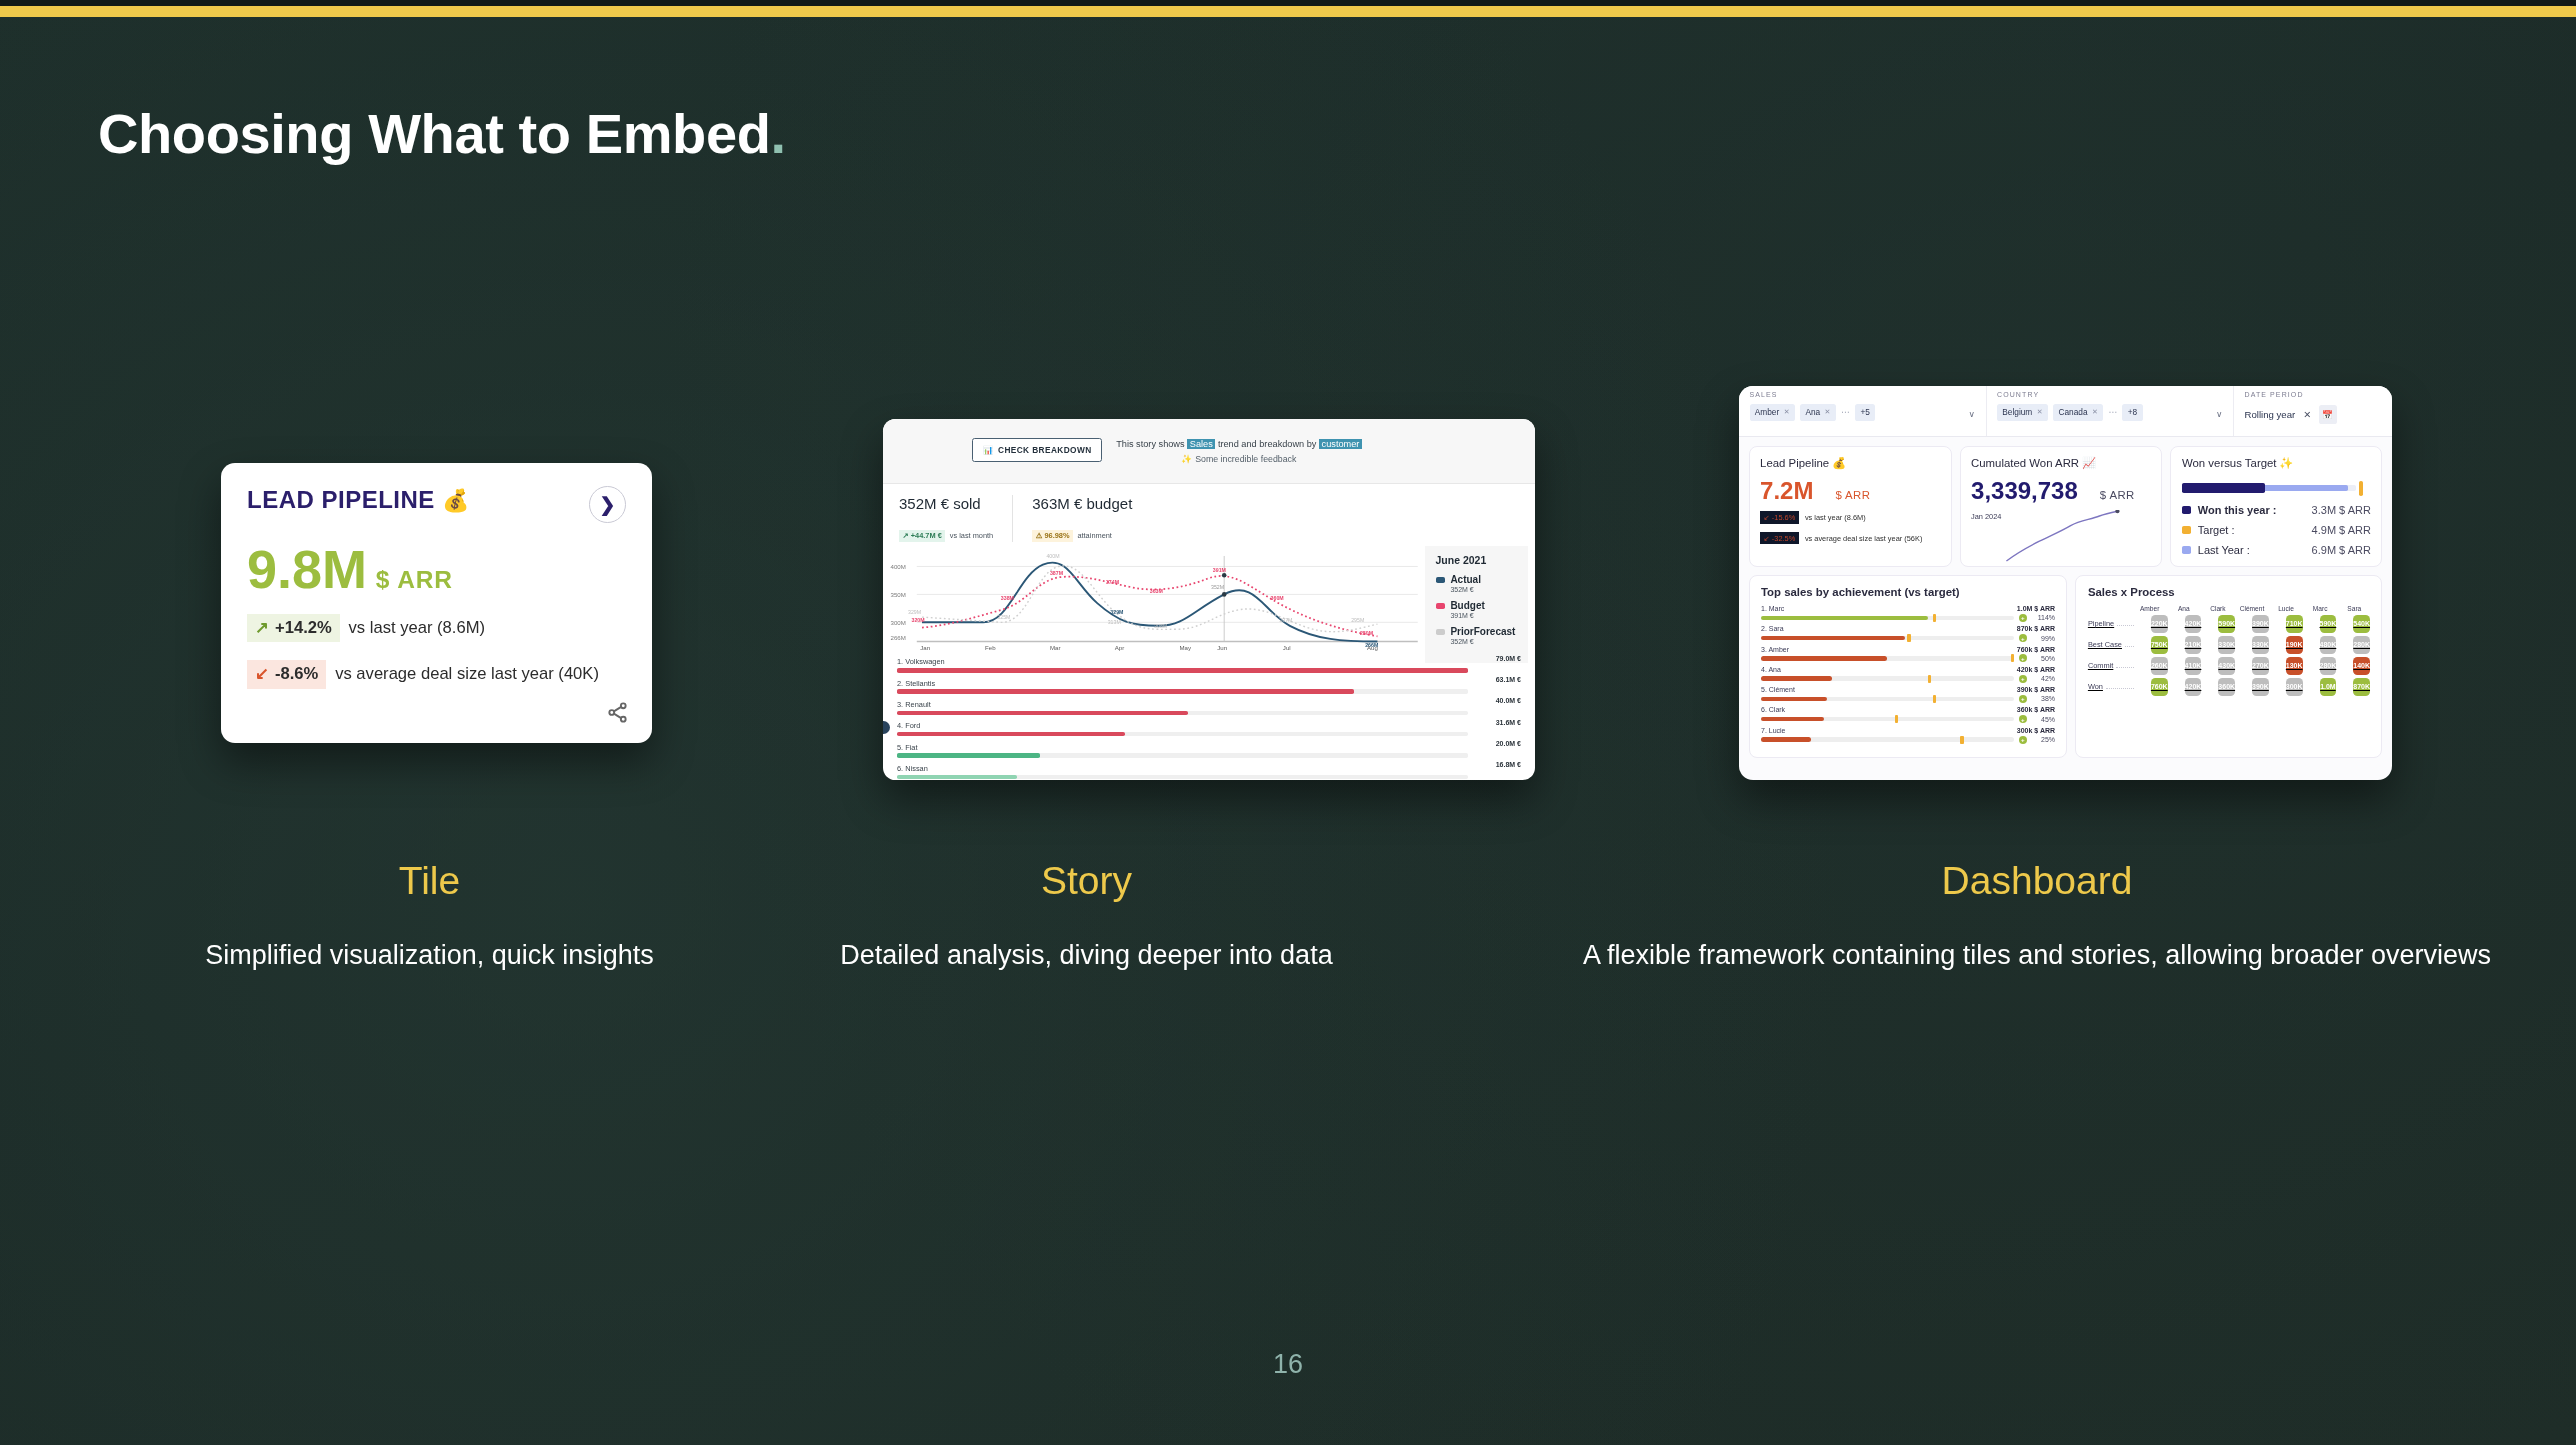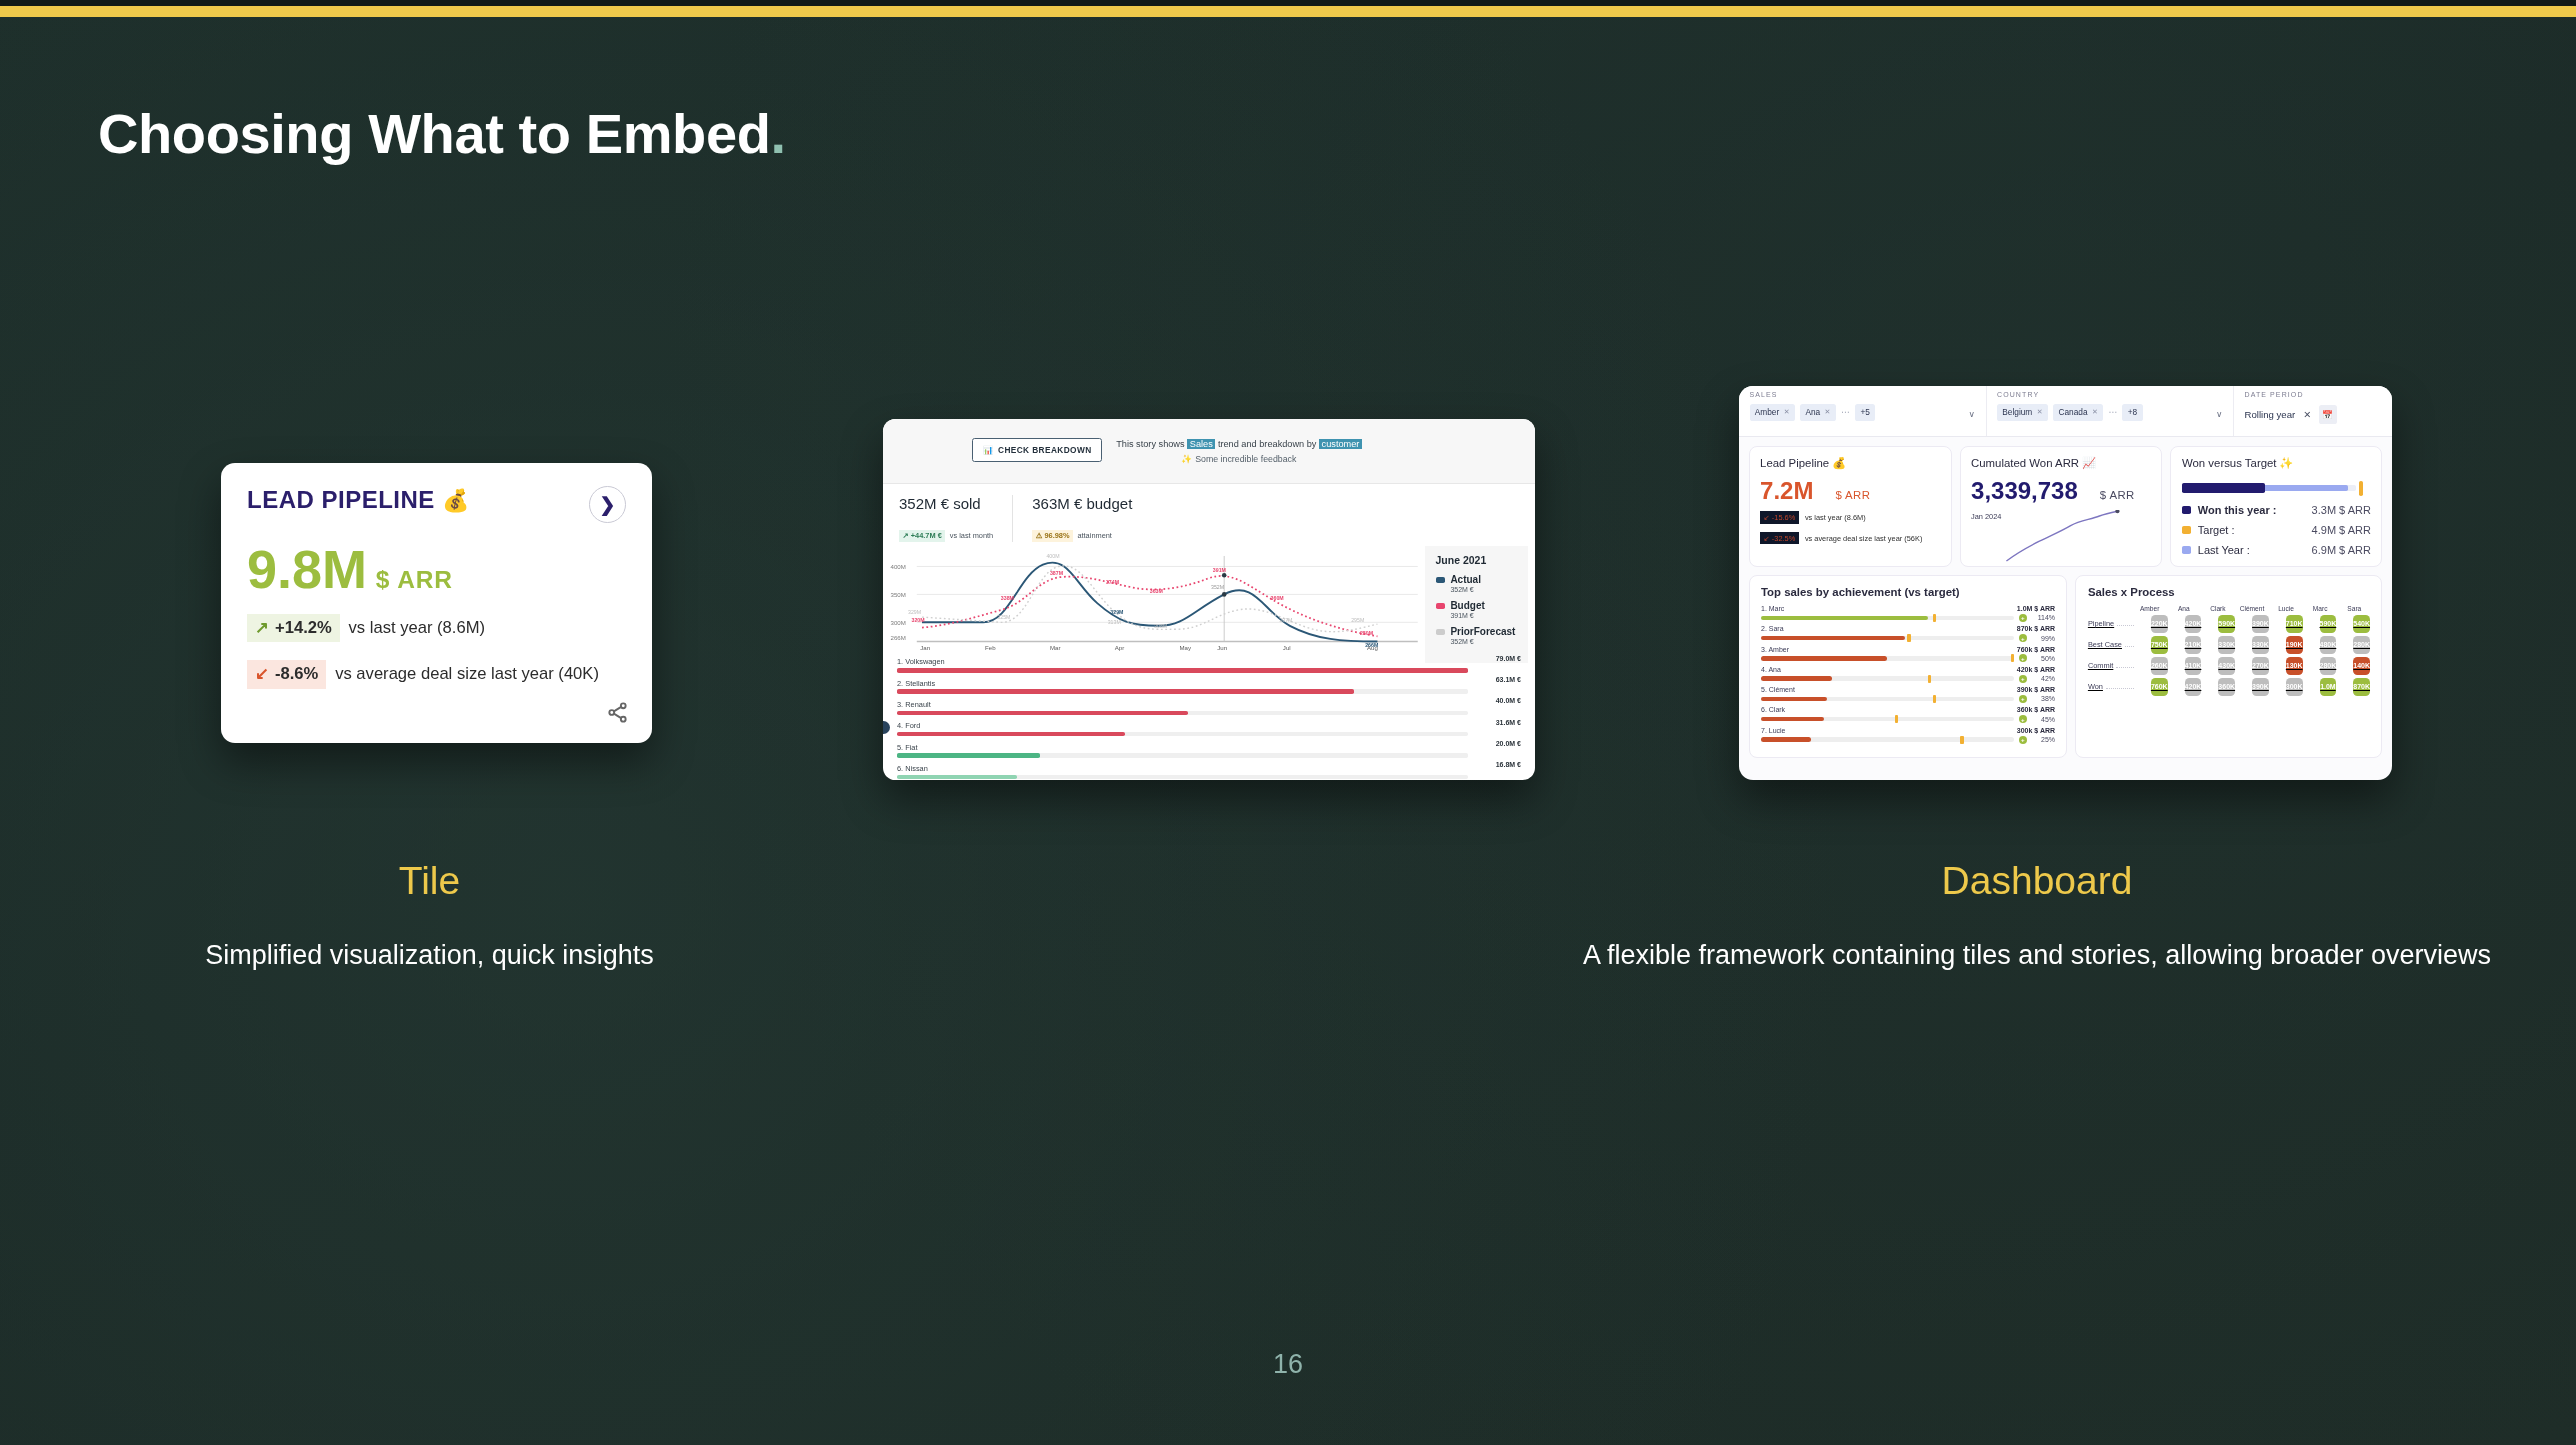--- a/index.html
+++ b/index.html
@@ -664,20 +664,24 @@
             </div>
           </div>
       </div>
     </div>
   </div>
 
   <div class="col col-tile">
     <div class="col-title">Tile</div>
     <div class="col-desc">Simplified visualization, quick insights</div>
   </div>
+  <div class="col col-story">
+    <div class="col-title">Story</div>
+    <div class="col-desc">Detailed analysis, diving deeper into data</div>
+  </div>
   <div class="col col-dash">
     <div class="col-title">Dashboard</div>
     <div class="col-desc">A flexible framework containing tiles and stories, allowing broader overviews</div>
   </div>
 
   <div class="page-num">16</div>
 </div>
 
 
 </body></html>

